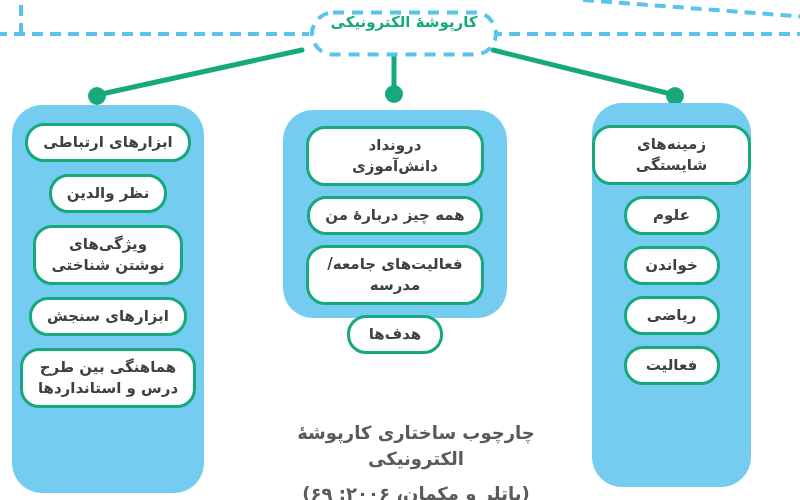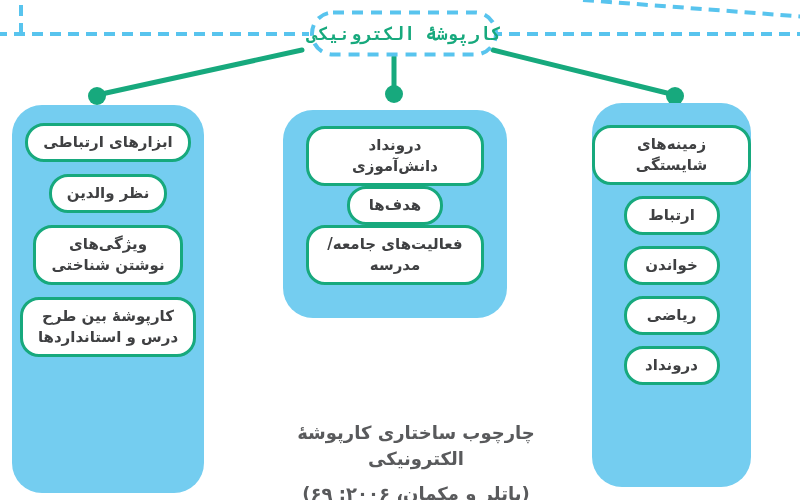--- a/index.html
+++ b/index.html
@@ -15,30 +15,30 @@
   .stage{
     position:relative;width:800px;height:500px;overflow:hidden;
     background:#ffffff;direction:rtl;
   }
   svg.overlay{position:absolute;left:0;top:0;z-index:1;}
   .dash{fill:none;stroke:var(--dash);stroke-width:4;stroke-dasharray:11 7;}
   .hub-rect{fill:#ffffff;stroke-dasharray:11 8;}
   .green-line{stroke:var(--green);stroke-width:5;stroke-linecap:round;fill:none;}
   .green-dot{fill:var(--green);stroke:none;}
   .hub-title{
-    position:absolute;left:312px;top:12px;width:184px;height:43px;z-index:2;
+    position:absolute;left:312px;top:0;width:184px;height:43px;z-index:2;
     display:flex;align-items:center;justify-content:center;
-    color:var(--green);font-weight:bold;font-size:18px;white-space:nowrap;font-family:Liberation Mono, monospace;
+    color:var(--green);font-weight:bold;font-size:15px;white-space:nowrap;
   }
   .col{
     position:absolute;z-index:2;background:var(--blue);border-radius:30px;
     display:flex;flex-direction:column;align-items:center;
   }
   .col-left  {left:12px;  top:105px; width:192px; height:388px; padding-top:18px; gap:12px;}
-  .col-middle{left:283px; top:110px; width:224px; height:208px; padding-top:16px; gap:0;}
+  .col-middle{left:283px; top:110px; width:224px; height:208px; padding-top:16px; gap:10px;}
   .col-right {left:592px; top:103px; width:159px; height:384px; padding-top:22px; gap:11px;}
   .pill{
     background:#ffffff;border:3.5px solid var(--green);border-radius:19px;
     padding:6px 15px;min-width:96px;max-width:178px;
     font-size:15px;font-weight:bold;color:var(--pillText);
     text-align:center;line-height:1.4;white-space:pre-line;
   }
   .caption{
     position:absolute;left:280px;top:420px;width:272px;z-index:2;
     text-align:center;color:var(--captionText);font-weight:bold;font-size:18px;
@@ -65,34 +65,36 @@
     <circle class="green-dot" cx="675" cy="96" r="9"></circle>
   </svg>
 
   <div class="hub-title">کارپوشۀ الکترونیکی</div>
 
   <div class="col col-left">
       <div class="pill">ابزارهای ارتباطی</div>
       <div class="pill">نظر والدین</div>
       <div class="pill">ویژگی‌های
 نوشتن شناختی</div>
-      <div class="pill">کارپوشۀ بین طرح
+      <div class="pill">ابزارهای سنجش</div>
+      <div class="pill">هماهنگی بین طرح
 درس و استانداردها</div>
     </div>
   <div class="col col-middle">
       <div class="pill">درونداد دانش‌آموزی</div>
+      <div class="pill">همه چیز دربارۀ من</div>
+      <div class="pill">فعالیت‌های جامعه/مدرسه</div>
       <div class="pill">هدف‌ها</div>
-      <div class="pill">فعالیت‌های جامعه/مدرسه</div>
     </div>
   <div class="col col-right">
       <div class="pill">زمینه‌های شایستگی</div>
-      <div class="pill">ارتباط</div>
+      <div class="pill">علوم</div>
       <div class="pill">خواندن</div>
       <div class="pill">ریاضی</div>
-      <div class="pill">درونداد</div>
+      <div class="pill">فعالیت</div>
     </div>
 
   <div class="caption">
     <div class="line">چارچوب ساختاری کارپوشۀ الکترونیکی</div>
     <div class="line">(باتلر و مکمان، ۲۰۰۶: ۶۹)</div>
   </div>
 
 </div>
 
 </body></html>

